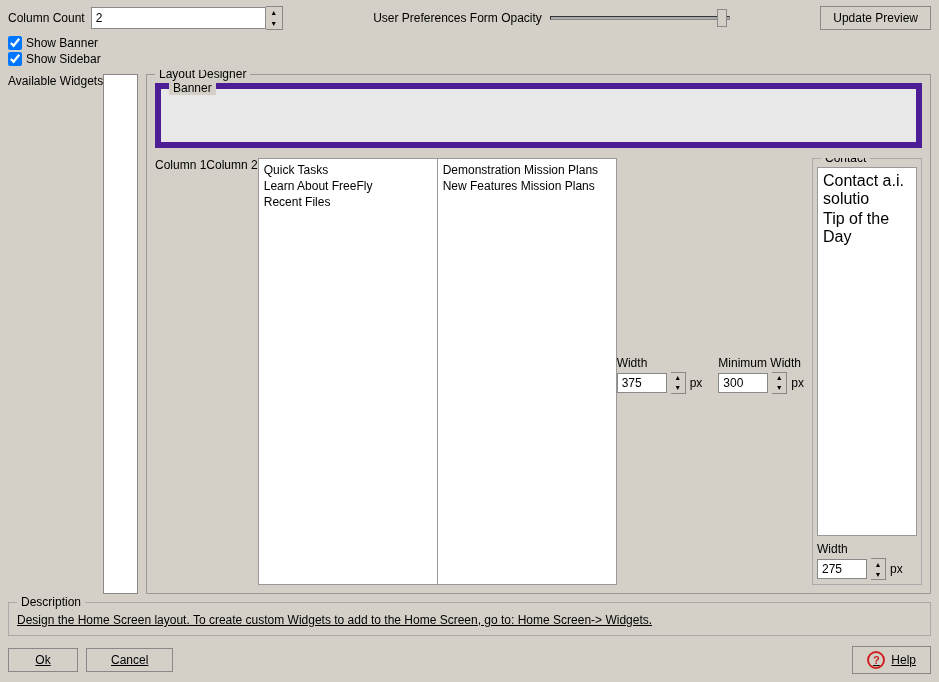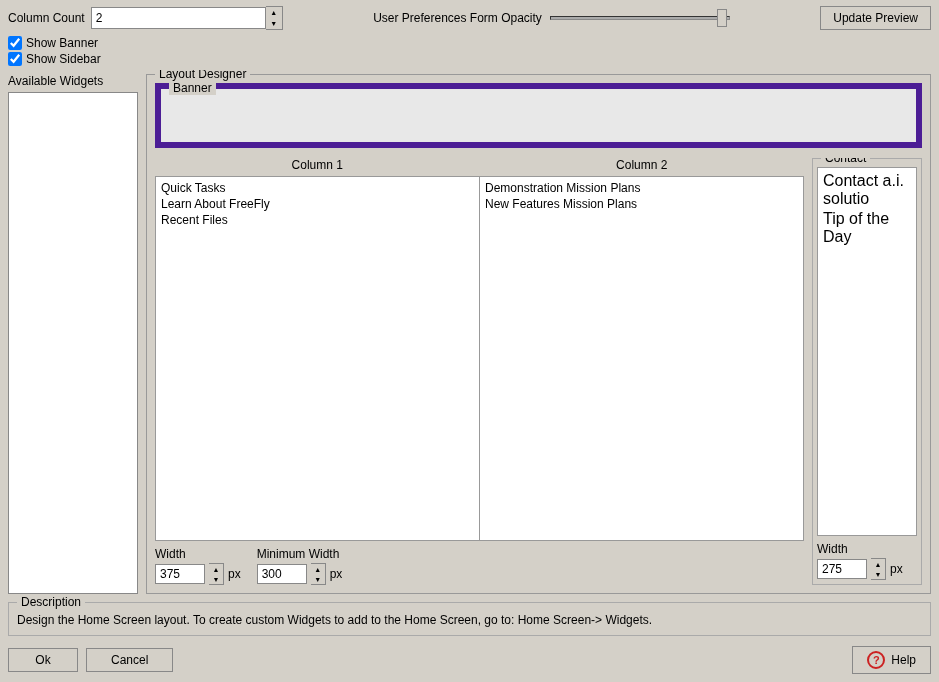--- a/index.html
+++ b/index.html
@@ -122,21 +122,20 @@
       flex: 1;
       padding: 4px 8px;
       gap: 8px;
       overflow: hidden;
     }
 
     .available-widgets-panel {
       width: 130px;
       flex-shrink: 0;
       display: flex;
-      flex-direction: column;
     }
     .panel-title {
       font-size: 12px;
       margin-bottom: 4px;
     }
     .widget-list {
       flex: 1;
       border: 1px solid #888;
       background: white;
       overflow-y: auto;
@@ -180,21 +179,21 @@
     .columns-sidebar-row {
       display: flex;
       gap: 8px;
       flex: 1;
       overflow: hidden;
     }
 
     .columns-area {
       flex: 1;
       display: flex;
-      flex-direction: column;
+      flex-direction: row;
     }
     .columns-header {
       display: flex;
       gap: 0;
       margin-bottom: 4px;
     }
     .col-header {
       flex: 1;
       text-align: center;
       font-size: 12px;
@@ -299,20 +298,21 @@
     .sidebar-width-row {
       display: flex;
       flex-direction: column;
       gap: 2px;
       margin-top: 6px;
     }
 
     .bottom-area {
       flex-shrink: 0;
       padding: 4px 8px;
+      text-decoration: underline;
     }
     .description-group {
       border: 1px solid #aaa;
       position: relative;
       padding: 10px 8px 8px 8px;
       background: #d4d0c8;
       margin-bottom: 6px;
     }
     .desc-label {
       position: absolute;

